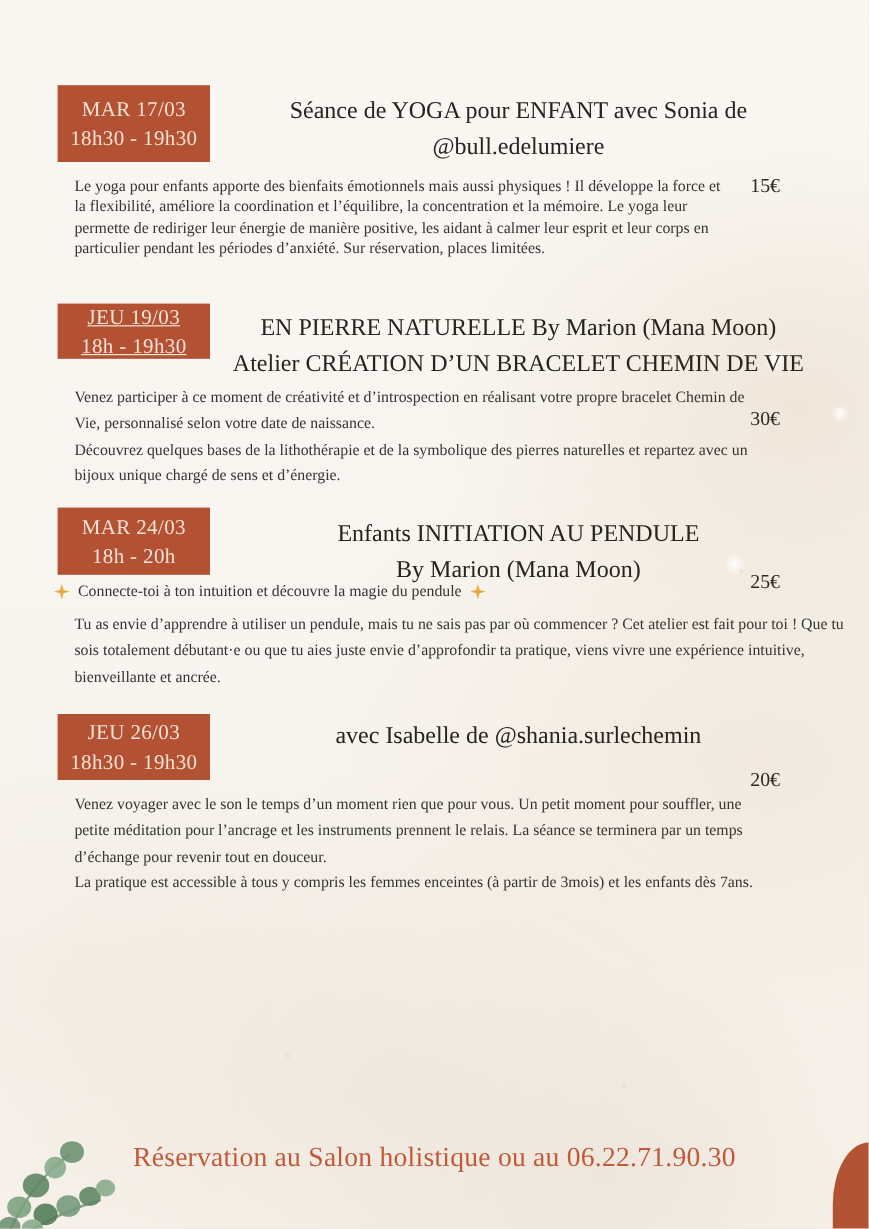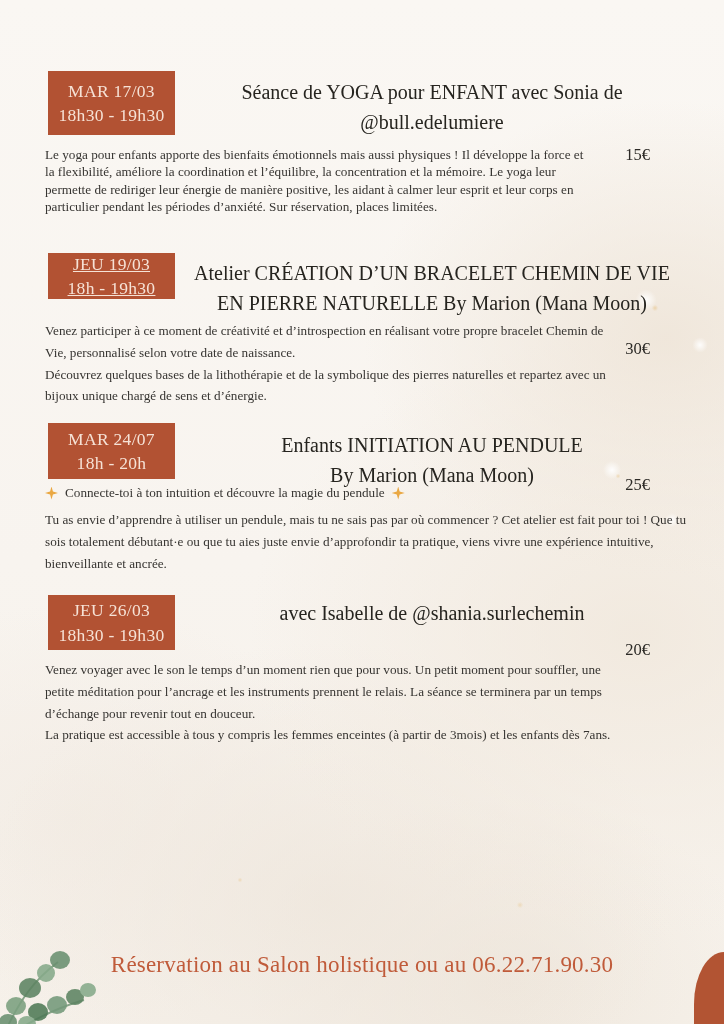--- a/index.html
+++ b/index.html
@@ -41,21 +41,21 @@
     position:absolute; left:150px; right:10px; text-align:center;
     font-size:20px; font-weight:normal; color:#26241f; line-height:30px;
   }
   .e0 .title{ top:6px; } .e1 .title{ top:5px; } .e2 .title{ top:7px; } .e3 .title{ top:3px; }
   .t-line{ display:block; }
 
   .price{ position:absolute; right:74px; font-size:16.5px; color:#2b2925; }
   .e0 .price{ top:74px; } .e1 .price{ top:86px;text-align:center; } .e2 .price{ top:52px; } .e3 .price{ top:45px; }
 
   .desc{
-    position:absolute; left:45px; font-size:13.2px; color:#363431;
+    position:absolute; left:62px; font-size:13.2px; color:#363431;
     white-space:pre-line;
   }
   .e0 .desc{ top:75px; width:540px; line-height:17.4px; }
   .e1 .desc{ top:67px; width:568px; line-height:21.8px; }
   .e2 .desc{ top:86px; width:656px; line-height:21.8px; }
   .e3 .desc{ top:64px; width:570px; line-height:21.8px; }
 
   .intro{
     position:absolute; left:45px; top:62px; font-size:13.2px; color:#363431;
     display:flex; align-items:center; gap:7px;
@@ -93,31 +93,31 @@
     <div class="price">15€</div>
     <p class="desc">Le yoga pour enfants apporte des bienfaits émotionnels mais aussi physiques ! Il développe la force et la flexibilité, améliore la coordination et l’équilibre, la concentration et la mémoire. Le yoga leur permette de rediriger leur énergie de manière positive, les aidant à calmer leur esprit et leur corps en particulier pendant les périodes d’anxiété. Sur réservation, places limitées.</p>
   </section>
 
   <section class="event e1">
     <div class="badge">
       <div>JEU 19/03</div>
       <div>18h - 19h30</div>
     </div>
     <h2 class="title">
+      <span class="t-line">EN PIERRE NATURELLE By Marion (Mana Moon)</span>
       <span class="t-line">Atelier CRÉATION D’UN BRACELET CHEMIN DE VIE</span>
-      <span class="t-line">EN PIERRE NATURELLE By Marion (Mana Moon)</span>
     </h2>
     <div class="price">30€</div>
     <p class="desc">Venez participer à ce moment de créativité et d’introspection en réalisant votre propre bracelet Chemin de Vie, personnalisé selon votre date de naissance.
 Découvrez quelques bases de la lithothérapie et de la symbolique des pierres naturelles et repartez avec un bijoux unique chargé de sens et d’énergie.</p>
   </section>
 
   <section class="event e2">
     <div class="badge">
-      <div>MAR 24/07</div>
+      <div>MAR 24/03</div>
       <div>18h - 20h</div>
     </div>
     <h2 class="title">
       <span class="t-line">Enfants INITIATION AU PENDULE</span>
       <span class="t-line">By Marion (Mana Moon)</span>
     </h2>
     <div class="price">25€</div>
     <p class="intro">
       <span class="sparkle"></span>
       <span>Connecte-toi à ton intuition et découvre la magie du pendule</span>

